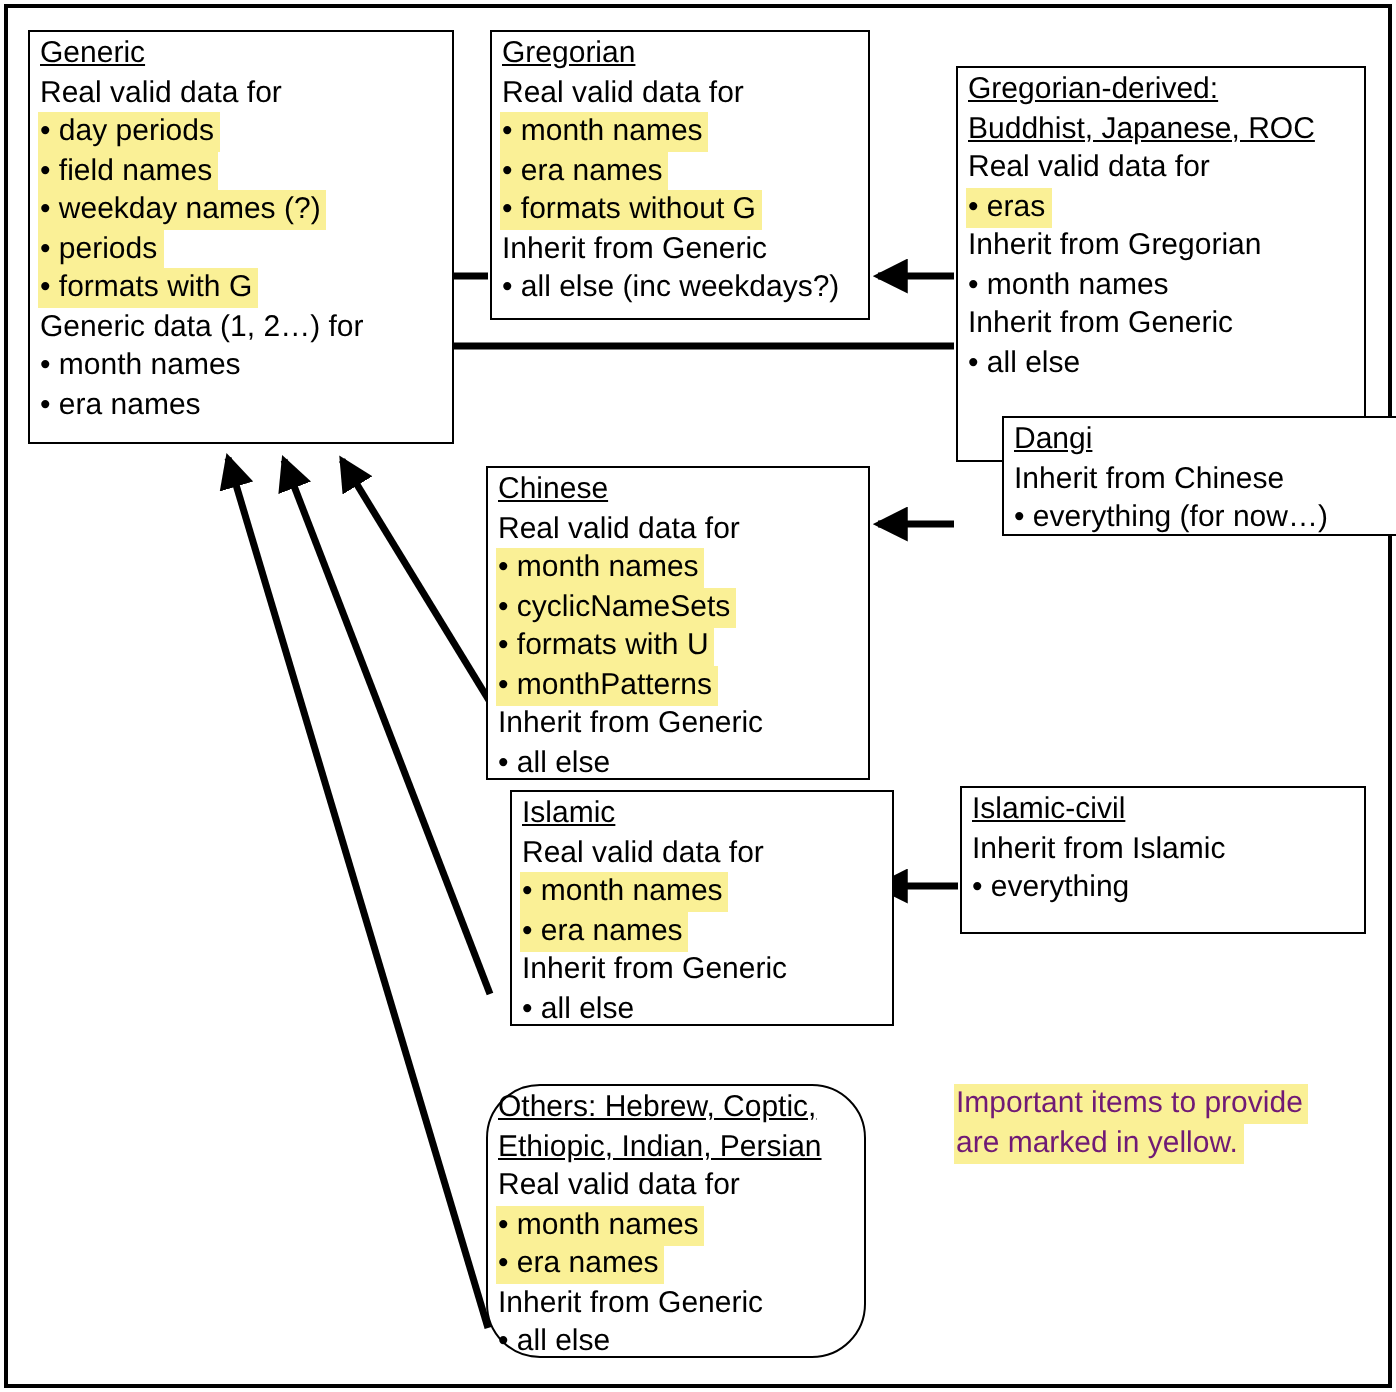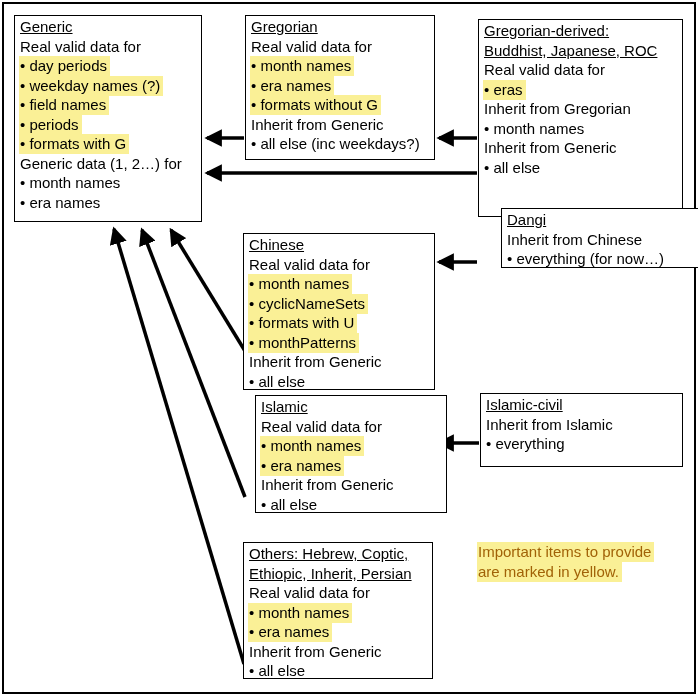--- a/index.html
+++ b/index.html
@@ -34,34 +34,34 @@
     color: #000000;
     white-space: nowrap;
     z-index: 2;
   }
   .title-line { text-decoration: underline; }
   .hl {
     background: var(--hl, #faf096);
     padding: 1px 3px 2px 1px;
     margin-left: -1px;
   }
-  #box-generic          { left: 14px;  top: 15px;  width: 188px; height: 207px; }
+  #box-generic          { left: 14px;  top: 15px;  width: 213px; height: 207px; }
   #box-gregorian        { left: 245px; top: 15px;  width: 190px; height: 145px; }
-  #box-gregorian-derived{ left: 478px; top: 19px;  width: 205px; height: 198px; }
+  #box-gregorian-derived{ left: 478px; top: 33px;  width: 205px; height: 198px; }
   #box-chinese          { left: 243px; top: 207px; width: 192px; height: 157px; margin-top: 26px; }
   #box-dangi            { left: 501px; top: 208px; width: 205px; height: 60px;  }
   #box-islamic          { left: 255px; top: 395px; width: 192px; height: 118px; }
   #box-islamic-civil    { left: 480px; top: 393px; width: 203px; height: 74px;  }
-  #box-others           { left: 243px; top: 542px; width: 190px; height: 137px; }
+  #box-others           { left: 243px; top: 542px; width: 190px; height: 137px; border-radius: 27px; }
   #note {
     position: absolute;
     left: 478px; top: 542px;
     font-size: 15px;
     line-height: 19.5px;
-    color: #a16207;
+    color: #701a75;
     white-space: nowrap;
     z-index: 2;
   }
   #arrows {
     position: absolute;
     left: 0; top: 0;
     width: 698px; height: 696px;
     z-index: 1;
     pointer-events: none;
   }
@@ -90,22 +90,22 @@
       <line x1="479" y1="443" x2="439" y2="443" marker-end="url(#ah)"></line>
       <line x1="245" y1="351" x2="171" y2="230" marker-end="url(#ah)"></line>
       <line x1="245" y1="497" x2="142" y2="230" marker-end="url(#ah)"></line>
       <line x1="244" y1="664" x2="114" y2="229" marker-end="url(#ah)"></line>
     </svg>
 
   <div class="box" id="box-generic">
       <div><span class="title-line">Generic</span></div>
       <div><span>Real valid data for</span></div>
       <div><span class="hl">• day periods</span></div>
+      <div><span class="hl">• field names</span></div>
       <div><span class="hl">• weekday names (?)</span></div>
-      <div><span class="hl">• field names</span></div>
       <div><span class="hl">• periods</span></div>
       <div><span class="hl">• formats with G</span></div>
       <div><span>Generic data (1, 2…) for</span></div>
       <div><span>• month names</span></div>
       <div><span>• era names</span></div>
     </div>
 
   <div class="box" id="box-gregorian">
       <div><span class="title-line">Gregorian</span></div>
       <div><span>Real valid data for</span></div>
@@ -154,21 +154,21 @@
     </div>
 
   <div class="box" id="box-islamic-civil">
       <div><span class="title-line">Islamic-civil</span></div>
       <div><span>Inherit from Islamic</span></div>
       <div><span>• everything</span></div>
     </div>
 
   <div class="box" id="box-others">
       <div><span class="title-line">Others: Hebrew, Coptic,</span></div>
-      <div><span class="title-line">Ethiopic, Inherit, Persian</span></div>
+      <div><span class="title-line">Ethiopic, Indian, Persian</span></div>
       <div><span>Real valid data for</span></div>
       <div><span class="hl">• month names</span></div>
       <div><span class="hl">• era names</span></div>
       <div><span>Inherit from Generic</span></div>
       <div><span>• all else</span></div>
     </div>
 
   <div id="note">
     <div>
       <span class="hl">Important items to provide</span>

